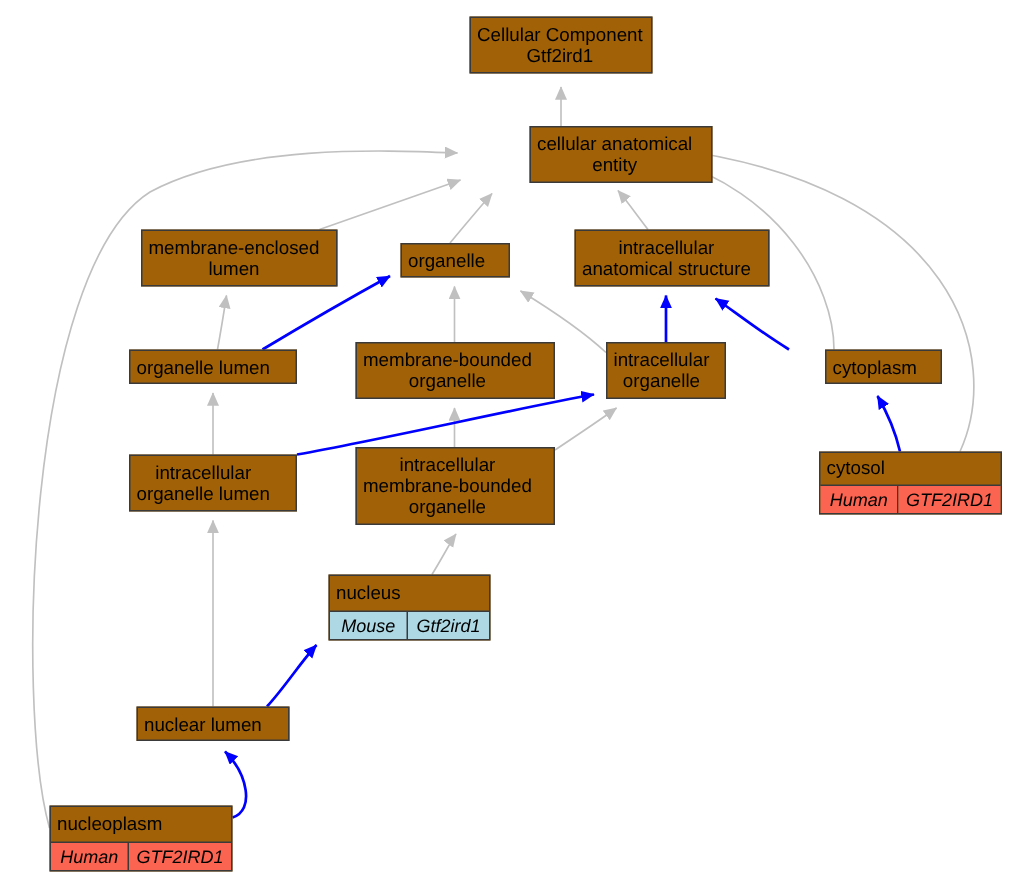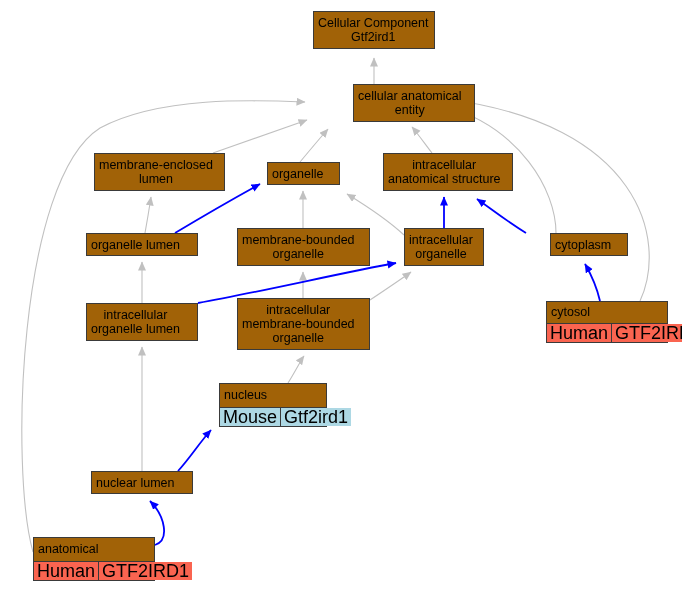--- a/index.html
+++ b/index.html
@@ -59,25 +59,26 @@
     width: 100%;
     border-top: 1px solid #3a3a3a;
     box-sizing: border-box;
     height: 19px;
   }
   .gene-cell {
     flex: 1;
     display: flex;
     align-items: center;
     justify-content: center;
-    font-size: 18px;
+    font-size: 12px;
     line-height: 14px;
     box-sizing: border-box;
     padding: 0 3px;
     white-space: nowrap;
+    font-style: italic;
   }
   .gene-cell.left {
     border-right: 1px solid #3a3a3a;
     flex: 0 0 52px;
   }
   .gene-human {
     background: #fa6450;
   }
   .gene-mouse {
     background: #add8e4;
@@ -184,20 +185,20 @@
       <div class="gene-cell left gene-mouse">Mouse</div>
       <div class="gene-cell gene-mouse">Gtf2ird1</div>
     </div>
   </div>
 
   <div class="node" style="left: 91px; top: 471px; width: 102px; height: 23px;">
     <div class="title">nuclear lumen</div>
   </div>
 
   <div class="node has-gene" style="left: 33px; top: 537px; width: 122px; height: 44px;">
-    <div class="title">anatomical</div>
+    <div class="title">nucleoplasm</div>
     <div class="gene-row">
       <div class="gene-cell left gene-human">Human</div>
       <div class="gene-cell gene-human">GTF2IRD1</div>
     </div>
   </div>
 
 </div>
 
 </body></html>

